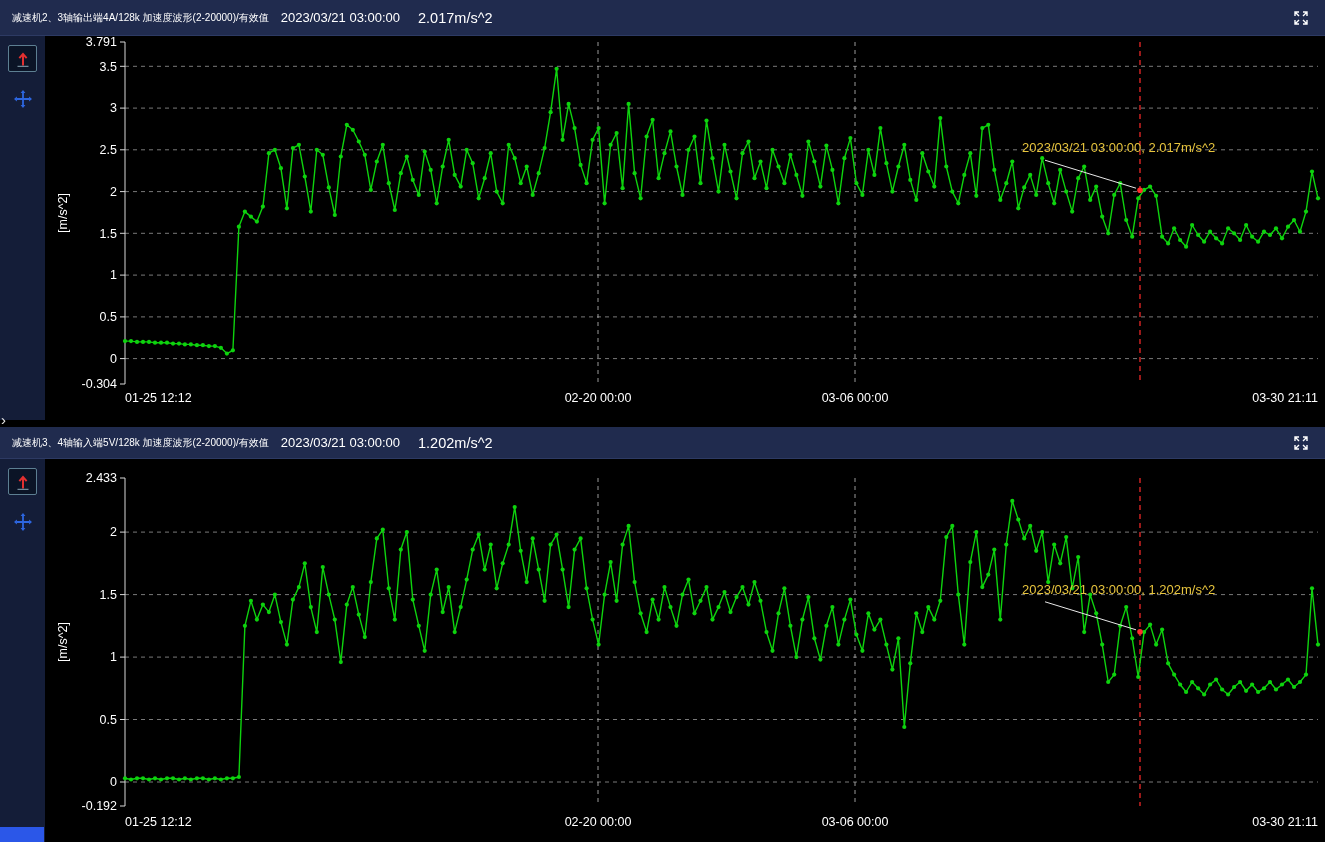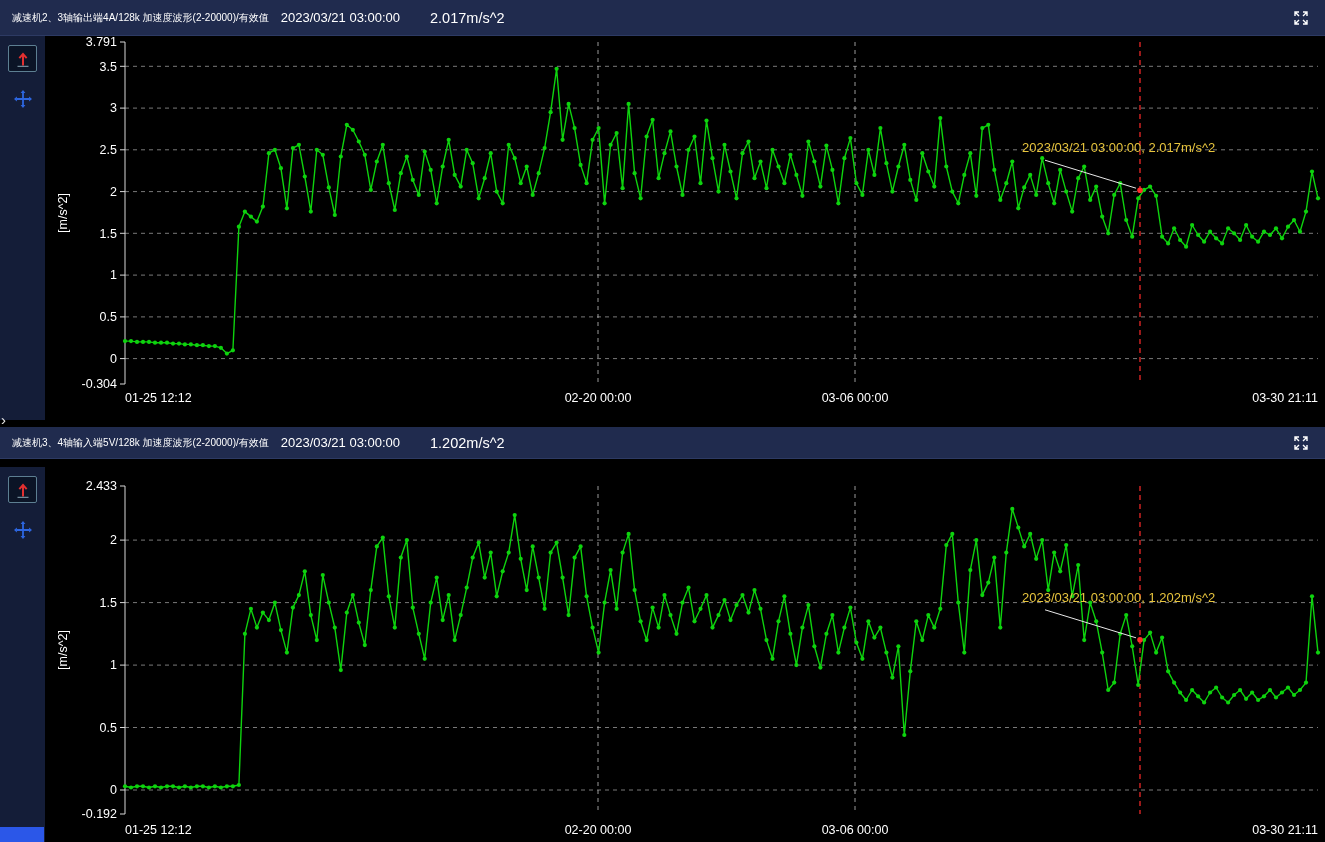--- a/index.html
+++ b/index.html
@@ -8,26 +8,26 @@
        font-family:"Liberation Sans","DejaVu Sans",sans-serif;}
   .panel{position:absolute;left:0;width:1325px;}
   #panel1{top:0;height:420px;}
   #panel2{top:427px;height:415px;}
   .panel-header{position:absolute;left:0;top:0;width:100%;background:#202b4e;
        border-bottom:1px solid #2d3a63;display:flex;align-items:center;color:#fff;}
   #panel1 .panel-header{height:36px;}
   #panel2 .panel-header{height:32px;}
   .ph-title{margin-left:12px;font-size:10px;white-space:nowrap;}
   .ph-time{margin-left:12px;font-size:13px;}
-  .ph-value{margin-left:30px;font-size:14.5px;}
+  .ph-value{margin-left:18px;font-size:14.5px;}
   .ph-expand{margin-left:auto;margin-right:14px;width:20px;height:20px;display:flex;
        align-items:center;justify-content:center;cursor:pointer;}
   .panel-body{position:absolute;left:0;right:0;bottom:0;background:#f0abfc;}
   #panel1 .panel-body{top:36px;}
-  #panel2 .panel-body{top:40px;text-decoration:underline;}
+  #panel2 .panel-body{top:32px;text-decoration:underline;}
   .toolbar{position:absolute;left:0;top:0;bottom:0;width:45px;background:#141d38;}
   .tool-btn{width:29px;height:27px;margin:9px auto 0;border:1px solid #5d7f92;border-radius:2px;
        background:#0b1426;display:flex;align-items:center;justify-content:center;cursor:pointer;}
   .tool-move{width:20px;height:20px;margin:17px auto 0;cursor:pointer;}
   .chart{position:absolute;left:45px;top:0;display:block;background:#000;}
   .chart text{font-family:"Liberation Sans","DejaVu Sans",sans-serif;}
   .collapse-handle{position:absolute;left:1px;top:412px;width:10px;height:16px;color:#e8e8e8;
        font-size:15px;line-height:15px;cursor:pointer;z-index:5;}
   .corner-block{position:absolute;left:0;top:827px;width:44px;height:15px;background:#2b57e8;z-index:4;}
 </style>

